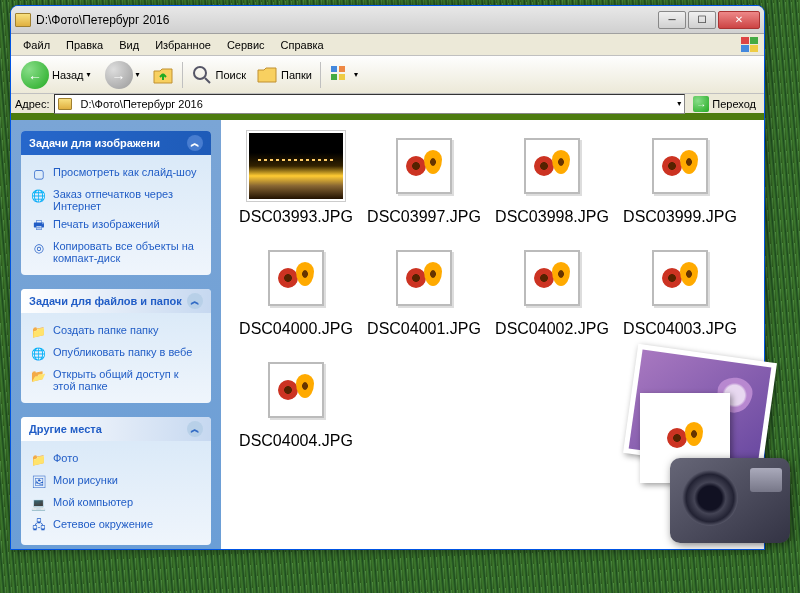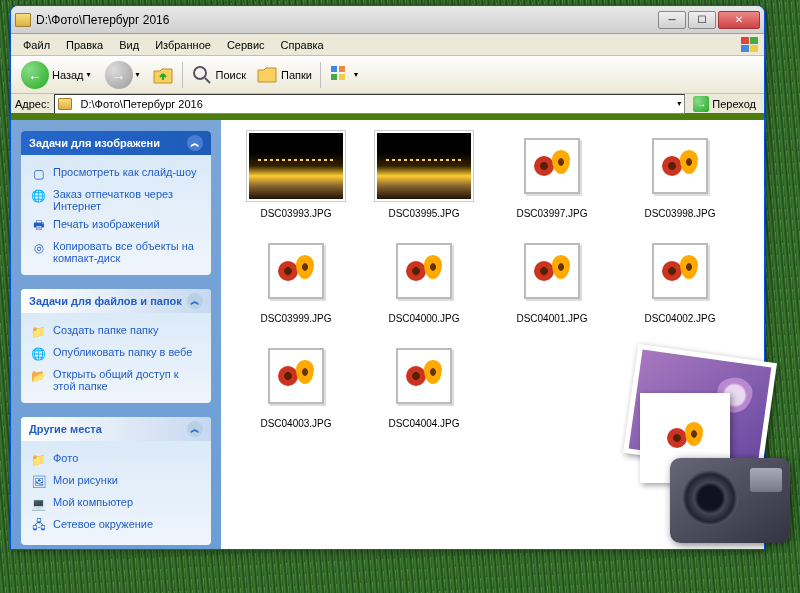--- a/index.html
+++ b/index.html
@@ -42,21 +42,21 @@
 .thumb-grid { display: grid; grid-template-columns: repeat(4, 118px); gap: 16px 10px; }
 .thumb-item { display: flex; flex-direction: column; align-items: center; gap: 6px; cursor: pointer; }
 .thumb-frame { width: 100px; height: 72px; border: 1px solid #ccc; background: #fff; display: flex; align-items: center; justify-content: center; padding: 2px; }
 .thumb-img { width: 100%; height: 100%; }
 .night-photo { background: linear-gradient(to bottom, #000 0%, #000 30%, #332200 50%, #ffcc33 65%, #886633 80%, #221100 100%); position: relative; }
 .night-photo::after { content: ''; position: absolute; top: 40%; left: 10%; right: 10%; height: 2px; background: repeating-linear-gradient(90deg, #ffcc66 0 3px, transparent 3px 6px); }
 .placeholder-frame { width: 56px; height: 56px; border: 2px solid #bbb; box-shadow: 2px 2px 0 #ddd; background: #fff; display: flex; align-items: center; justify-content: center; }
 .flower-icon { width: 36px; height: 36px; position: relative; }
 .flower-icon::before { content: ''; position: absolute; left: 0; top: 8px; width: 20px; height: 20px; background: radial-gradient(circle, #552200 25%, #cc3322 30% 70%, transparent 75%); border-radius: 50%; }
 .flower-icon::after { content: ''; position: absolute; right: 0; top: 2px; width: 18px; height: 24px; background: radial-gradient(ellipse, #663300 20%, #ffaa00 25% 80%, transparent 85%); border-radius: 50% 50% 50% 50% / 40% 40% 60% 60%; }
-.thumb-label { font-size: 10px; color: #000; text-align: center; }
+.thumb-label { font-size: 16px; color: #000; text-align: center; }
 .desk-gadget { position: absolute; right: 10px; bottom: 50px; width: 220px; height: 190px; z-index: 20; pointer-events: none; }
 .photo-stack { position: absolute; inset: 0; }
 .ps1 { position: absolute; right: 20px; top: 0; width: 140px; height: 110px; background: #fff; padding: 5px; transform: rotate(8deg); box-shadow: 2px 2px 6px rgba(0,0,0,0.4); }
 .ps1-img { width: 100%; height: 100%; background: linear-gradient(135deg, #a878c0, #6848a0); position: relative; }
 .ps1-img::after { content: ''; position: absolute; right: 15px; top: 15px; width: 35px; height: 35px; background: radial-gradient(circle, #e8d8f0 40%, #b888d0 50% 90%); border-radius: 50% 50% 50% 50% / 40% 40% 60% 60%; }
 .ps2 { position: absolute; right: 60px; top: 40px; width: 90px; height: 90px; background: #fff; padding: 5px; box-shadow: 2px 2px 6px rgba(0,0,0,0.4); display: flex; align-items: center; justify-content: center; }
 .camera { position: absolute; right: 0; bottom: 0; width: 120px; height: 85px; background: linear-gradient(145deg, #667, #334); border-radius: 10px; box-shadow: 2px 2px 8px rgba(0,0,0,0.5); }
 .camera::before { content: ''; position: absolute; left: 12px; top: 12px; width: 56px; height: 56px; background: radial-gradient(circle, #112 30%, #445 40%, #223 60%, #556 70%); border-radius: 50%; }
 .camera::after { content: ''; position: absolute; right: 8px; top: 10px; width: 32px; height: 24px; background: linear-gradient(#aab, #778); border-radius: 3px; }
 </style>
@@ -225,26 +225,20 @@
 
     <div class="main-area">
       <div class="thumb-grid" id="thumb-grid">
           <div class="thumb-item">
             <div class="thumb-frame">
               <div class="thumb-img night-photo"></div>
             </div>
             <div class="thumb-label">DSC03993.JPG</div>
           </div>
           <div class="thumb-item">
-            <div class="thumb-frame">
-              <div class="thumb-img night-photo"></div>
-            </div>
-            <div class="thumb-label">DSC03995.JPG</div>
-          </div>
-          <div class="thumb-item">
             <div style="height:72px;display:flex;align-items:center;justify-content:center;">
               <div class="placeholder-frame">
                 <div class="flower-icon"></div>
               </div>
             </div>
             <div class="thumb-label">DSC03997.JPG</div>
           </div>
           <div class="thumb-item">
             <div style="height:72px;display:flex;align-items:center;justify-content:center;">
               <div class="placeholder-frame">

